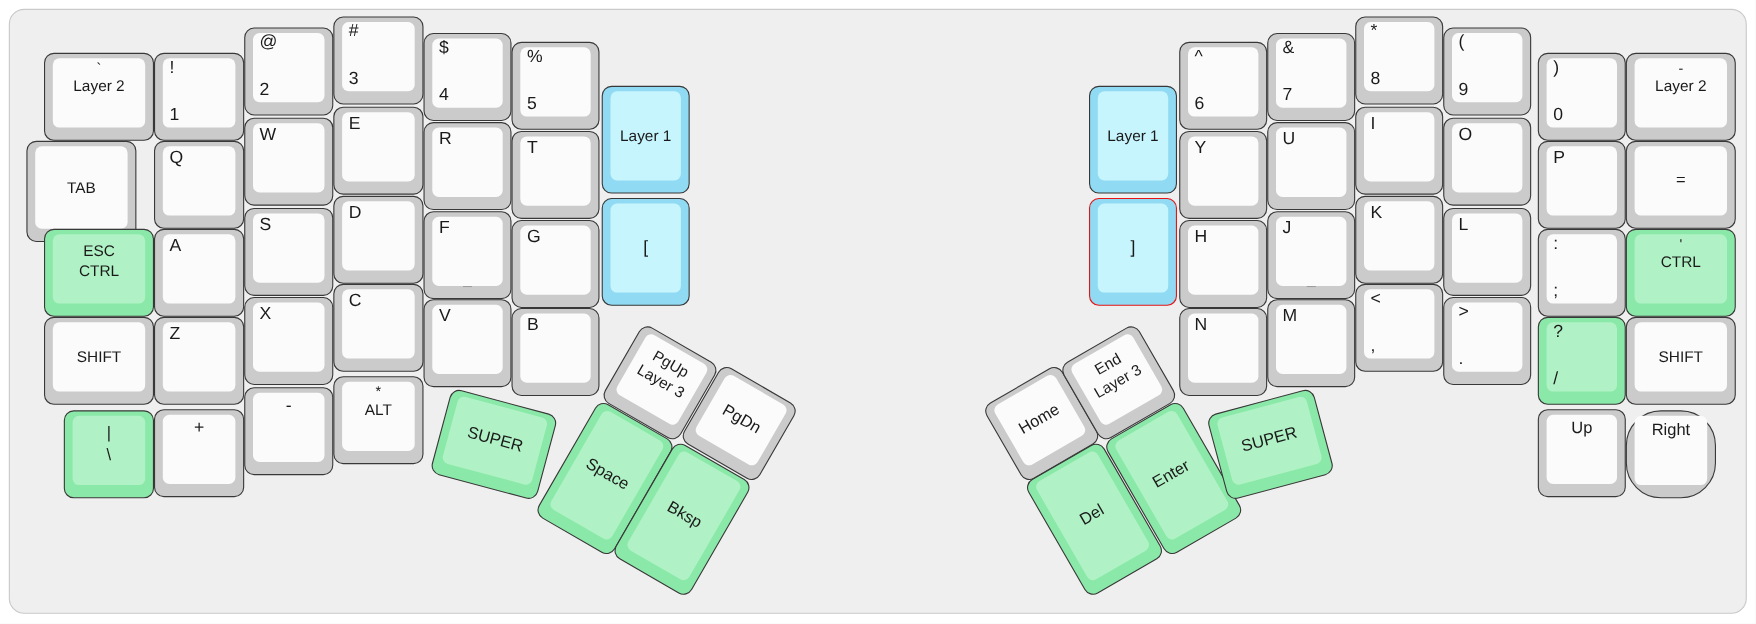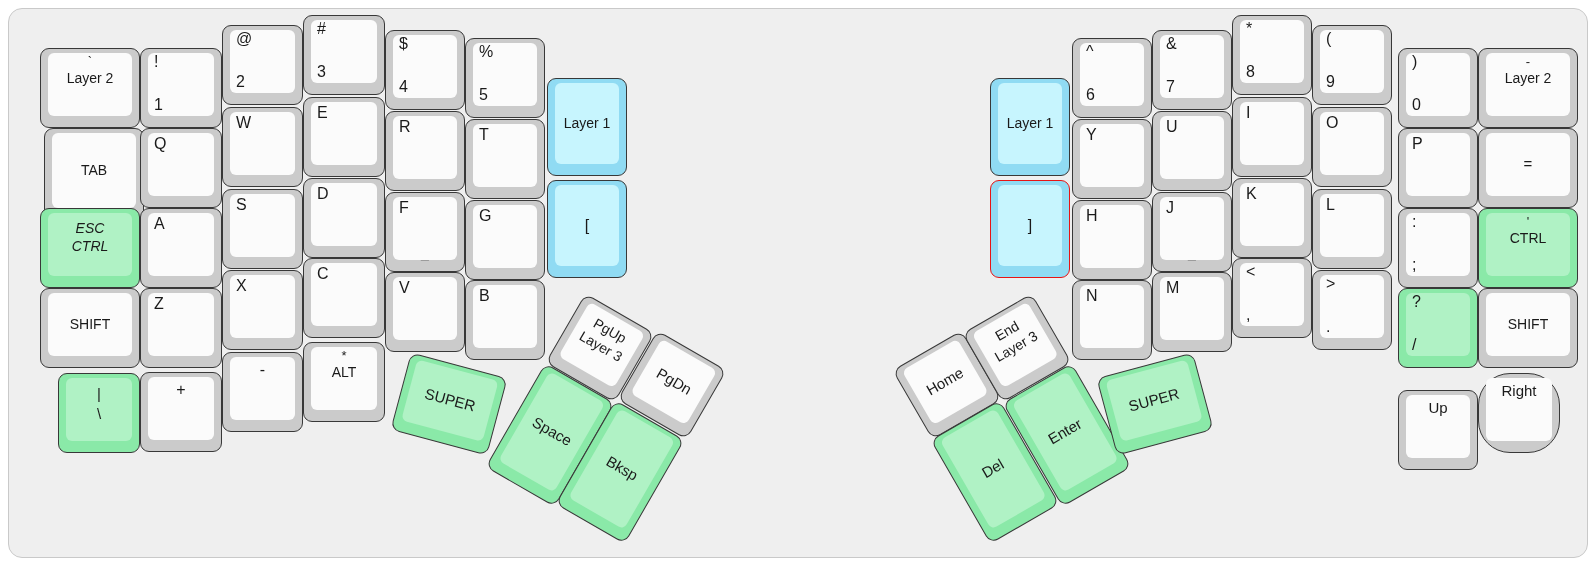--- a/index.html
+++ b/index.html
@@ -50,27 +50,27 @@
 <body>
 
 <div class="panel"></div>
 <div class="keys">
     <div class="key white style-stack" style="left: 40px; top: 48px; width: 100px; height: 80px;">
       <div class="face" style="font-size: 14px;">
         <span class="lbl lbl0">`</span>
         <span class="lbl lbl1">Layer 2</span>
       </div>
     </div>
-    <div class="key white style-center" style="left: 44px; top: 128px; width: 100px; height: 92px;">
+    <div class="key white style-center" style="left: 24px; top: 128px; width: 100px; height: 92px;">
       <div class="face" style="font-size: 14px;">
         <span class="lbl lbl0">TAB</span>
       </div>
     </div>
     <div class="key green style-stack2" style="left: 40px; top: 208px; width: 100px; height: 80px;">
-      <div class="face" style="font-size: 14px; font-style: italic;">
+      <div class="face" style="font-size: 14px;">
         <span class="lbl lbl0">ESC</span>
         <span class="lbl lbl1">CTRL</span>
       </div>
     </div>
     <div class="key white style-center" style="left: 40px; top: 288px; width: 100px; height: 80px;">
       <div class="face" style="font-size: 14px;">
         <span class="lbl lbl0">SHIFT</span>
       </div>
     </div>
     <div class="key green style-stack2" style="left: 58px; top: 373px; width: 82px; height: 80px;">
@@ -350,21 +350,21 @@
         <span class="lbl lbl0">:</span>
         <span class="lbl lbl1">;</span>
       </div>
     </div>
     <div class="key green style-two" style="left: 1398px; top: 288px; width: 80px; height: 80px;">
       <div class="face" style="font-size: 16px;">
         <span class="lbl lbl0">?</span>
         <span class="lbl lbl1">/</span>
       </div>
     </div>
-    <div class="key white style-topcenter" style="left: 1398px; top: 372px; width: 80px; height: 80px; margin-top: 18px;">
+    <div class="key white style-topcenter" style="left: 1398px; top: 372px; width: 80px; height: 80px;">
       <div class="face" style="font-size: 15px;">
         <span class="lbl lbl0">Up</span>
       </div>
     </div>
     <div class="key white style-stack" style="left: 1478px; top: 48px; width: 100px; height: 80px;">
       <div class="face" style="font-size: 14px;">
         <span class="lbl lbl0">-</span>
         <span class="lbl lbl1">Layer 2</span>
       </div>
     </div>

